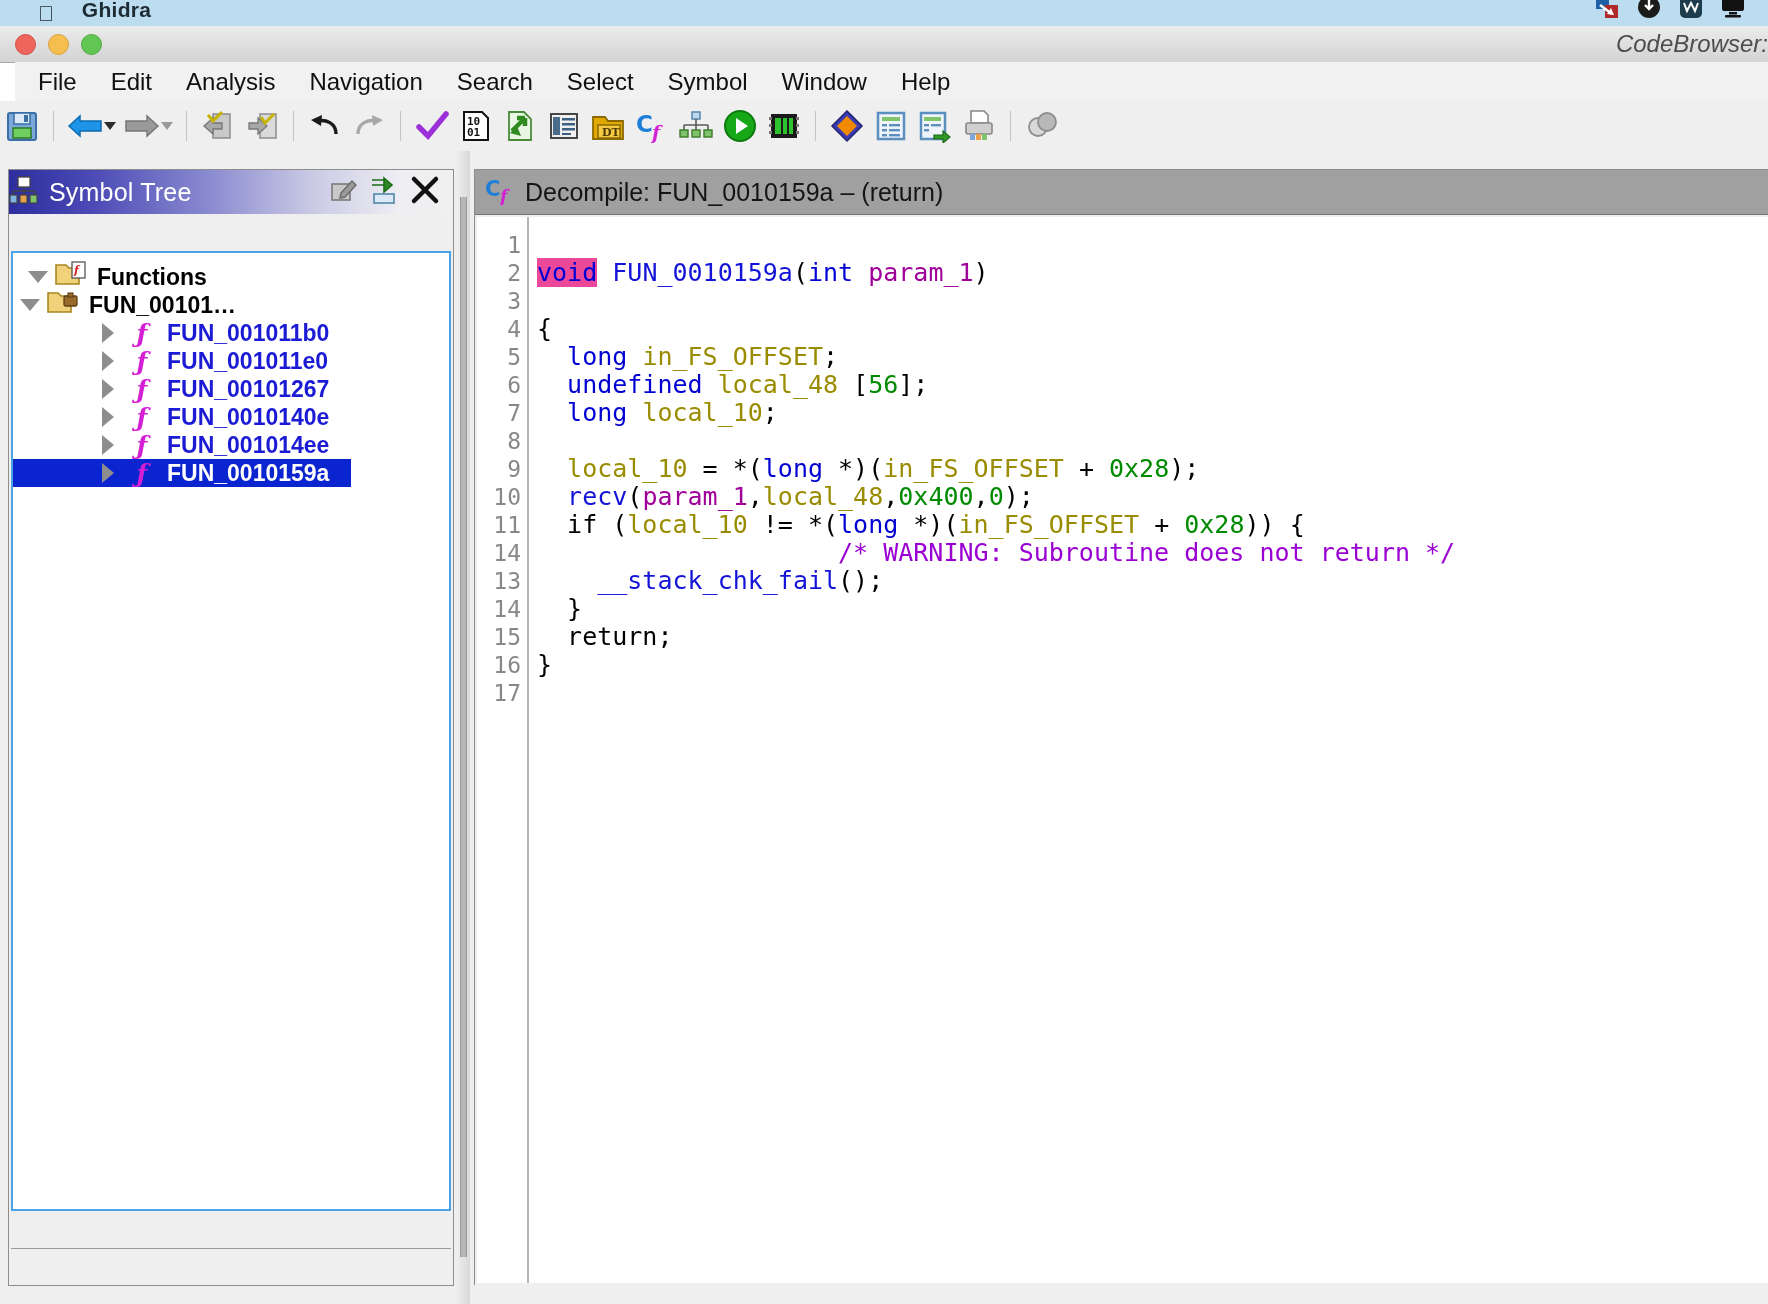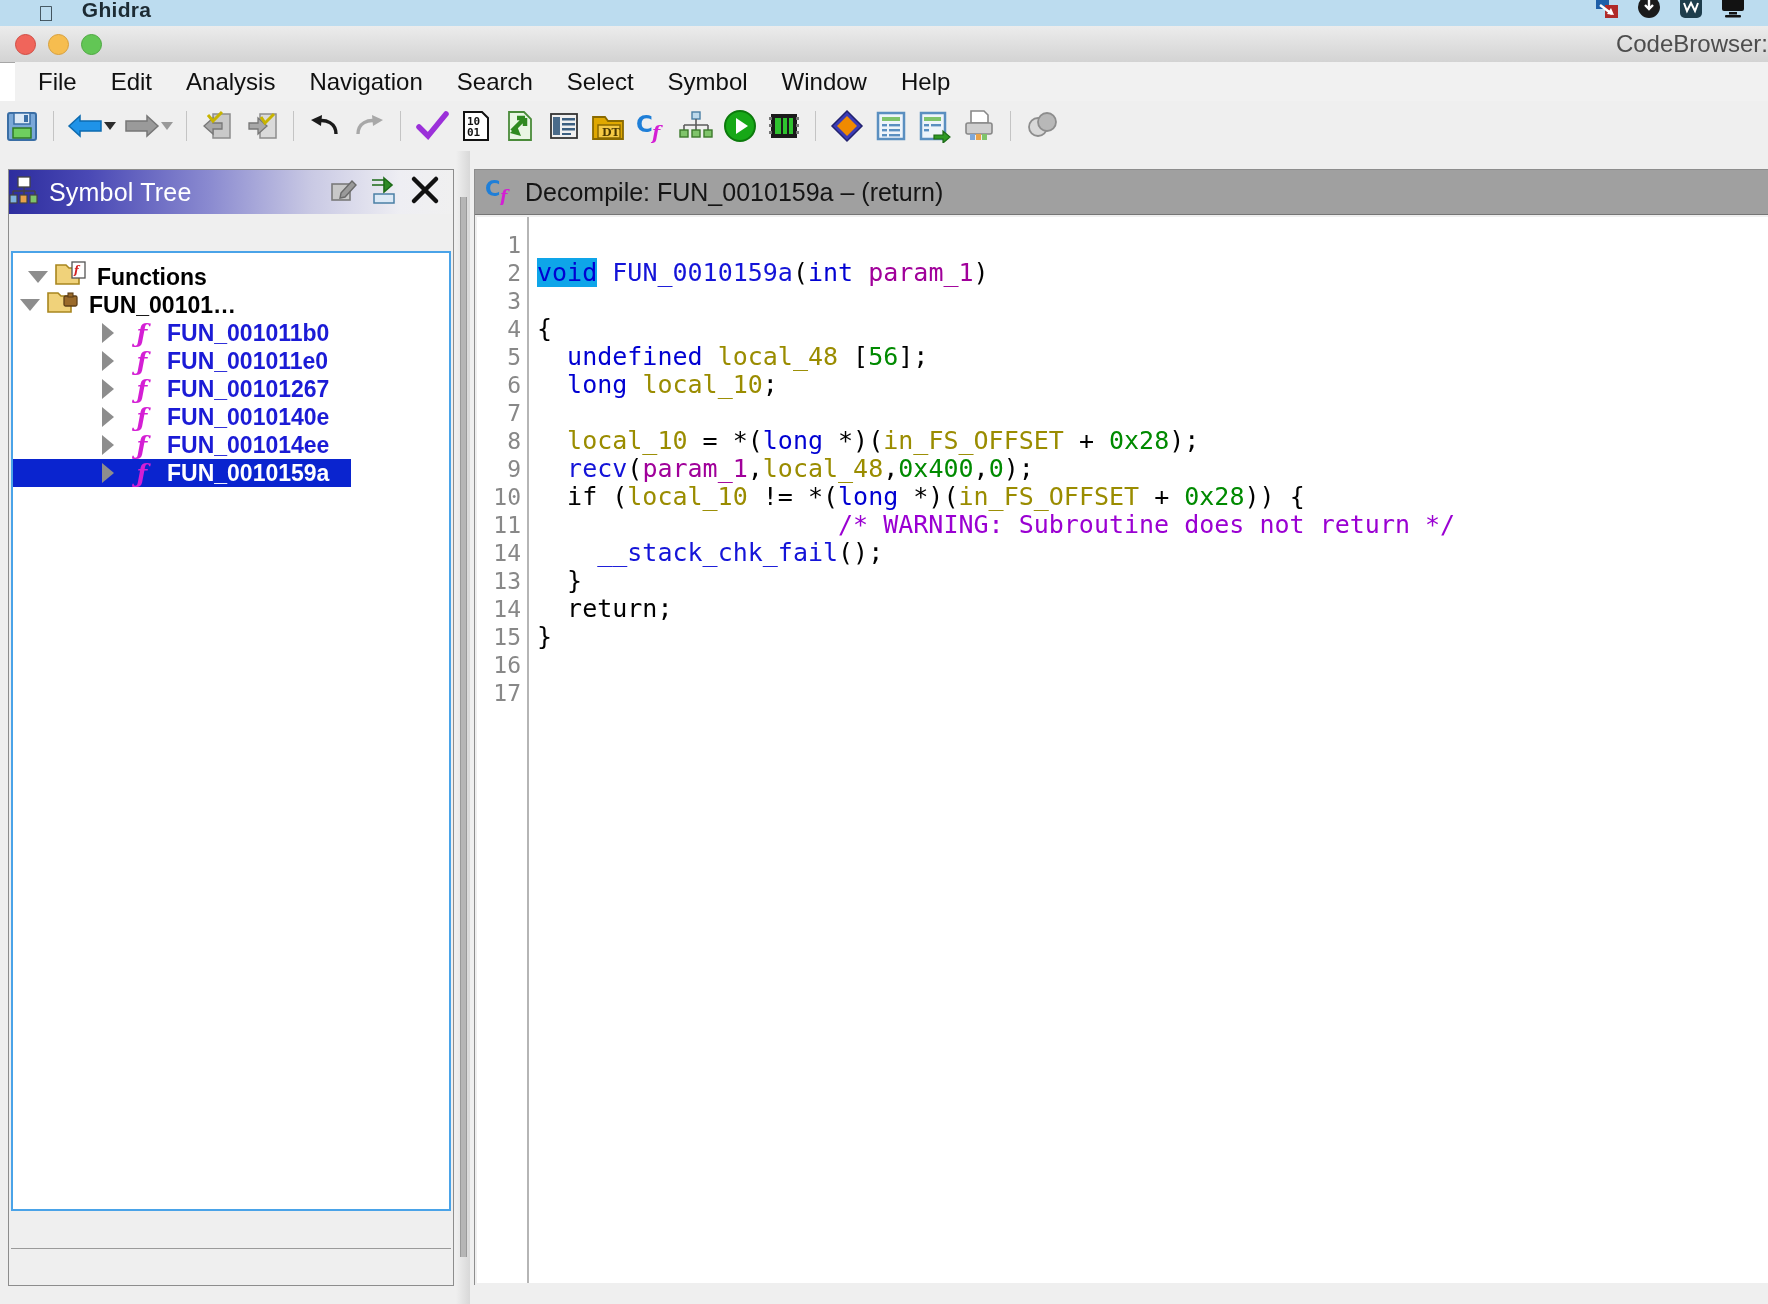--- a/index.html
+++ b/index.html
@@ -32,21 +32,21 @@
     border-bottom:1px solid #a6a6a6;
     display:flex;align-items:center;
   }
   .traffic{display:flex;gap:12px;margin-left:15px;}
   .tl{width:19px;height:19px;border-radius:50%;}
   .tl.r{background:#f0655b;border:1px solid #d04c43;}
   .tl.y{background:#f6bd4f;border:1px solid #d8a03c;}
   .tl.g{background:#62c655;border:1px solid #4da841;}
   #wintitle{
     margin-left:auto;margin-right:0;font-size:24px;color:#4d4d4d;
-    padding-right:0;white-space:nowrap;
+    padding-right:0;white-space:nowrap;font-style:italic;
   }
 
   
   #menubar{
     position:absolute;left:15px;top:62px;width:1768px;height:39px;
     background:#f1f1f1;border-bottom:1px solid #bdbdbd;
     display:flex;align-items:center;
   }
   .menu-item{
     font-size:24px;color:#101010;padding:0 17px;cursor:default;height:39px;
@@ -124,21 +124,21 @@
   .cline{
     height:28px;line-height:28px;white-space:pre;
     font-family:"DejaVu Sans Mono",monospace;font-size:25px;color:#000;
   }
   .k-type{color:#0000d2;}
   .k-fn{color:#1414d8;}
   .k-var{color:#9a8c00;}
   .k-num{color:#008a00;}
   .k-param{color:#a0009a;}
   .k-cmt{color:#9a00d2;}
-  .hl{background:#0ea5e9;}
+  .hl{background:#ec4899;}
   .caret{
     display:inline-block;width:4px;height:24px;background:#f3887c;vertical-align:-5px;margin-right:-4px;
   }
   
   .vsplit{
     position:absolute;top:0;width:14px;height:100%;
     background:linear-gradient(to right,#efefef,#d8d8d8);
   }
   .vsplit .grip{
     position:absolute;left:4px;top:46px;width:5px;height:1060px;
@@ -545,20 +545,21 @@
         <div class="lnum">16</div>
         <div class="lnum">17</div>
       </div>
 
       <div id="codearea">
 
       <div class="cline">&nbsp;</div>
           <div class="cline"><span class="caret"></span><span class="hl k-type">void</span> <span class="k-fn">FUN_0010159a</span>(<span class="k-type">int</span> <span class="k-param">param_1</span>)</div>
           <div class="cline">&nbsp;</div>
           <div class="cline">{</div>
+          <div class="cline">  <span class="k-type">long</span> <span class="k-var">in_FS_OFFSET</span>;</div>
           <div class="cline">  <span class="k-type">undefined</span> <span class="k-var">local_48</span> [<span class="k-num">56</span>];</div>
           <div class="cline">  <span class="k-type">long</span> <span class="k-var">local_10</span>;</div>
           <div class="cline">&nbsp;</div>
           <div class="cline">  <span class="k-var">local_10</span> = *(<span class="k-type">long</span> *)(<span class="k-var">in_FS_OFFSET</span> + <span class="k-num">0x28</span>);</div>
           <div class="cline">  <span class="k-fn">recv</span>(<span class="k-param">param_1</span>,<span class="k-var">local_48</span>,<span class="k-num">0x400</span>,<span class="k-num">0</span>);</div>
           <div class="cline">  if (<span class="k-var">local_10</span> != *(<span class="k-type">long</span> *)(<span class="k-var">in_FS_OFFSET</span> + <span class="k-num">0x28</span>)) {</div>
           <div class="cline">                    <span class="k-cmt">/* WARNING: Subroutine does not return */</span></div>
           <div class="cline">    <span class="k-fn">__stack_chk_fail</span>();</div>
           <div class="cline">  }</div>
           <div class="cline">  return;</div>

